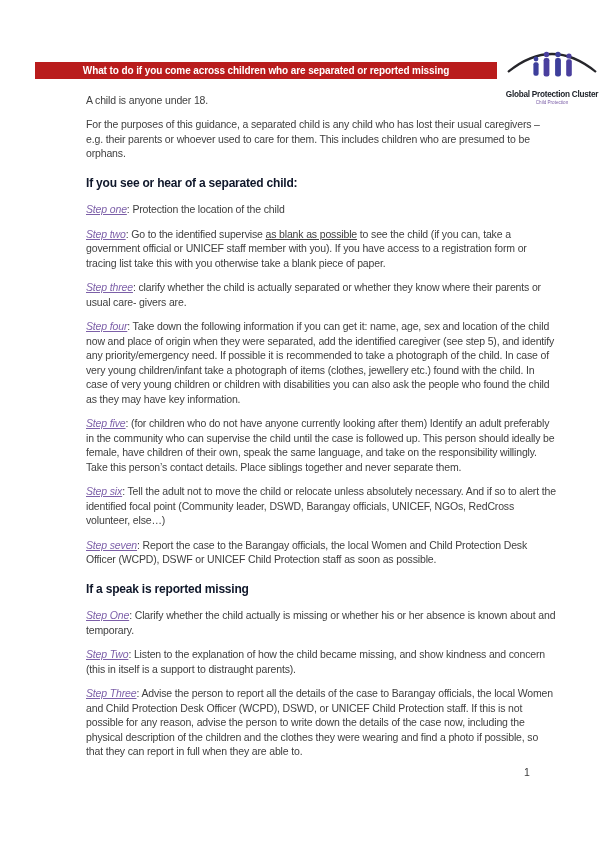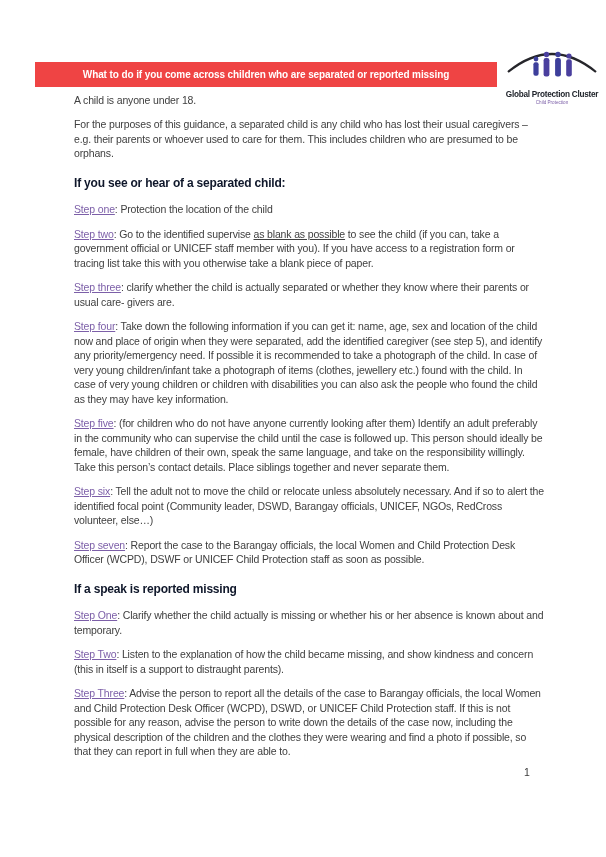--- a/index.html
+++ b/index.html
@@ -9,22 +9,22 @@
     height: 857px;
     background: #ffffff;
     font-family: "Liberation Sans", sans-serif;
     overflow: hidden;
   }
   .header-bar {
     position: absolute;
     left: 35px;
     top: 62px;
     width: 462px;
-    height: 25px;
-    background: #ef4444;
+    height: 17px;
+    background: #b91c1c;
     color: #ffffff;
     display: flex;
     align-items: center;
     justify-content: center;
     font-size: 10px;
     font-weight: bold;
     letter-spacing: -0.1px;
     text-align: center;
   }
   .logo {
@@ -42,39 +42,40 @@
     letter-spacing: -0.25px;
     white-space: nowrap;
   }
   .logo-sub {
     font-size: 4.6px;
     color: #7c5fa8;
     margin-top: 1px;
   }
   .content {
     position: absolute;
-    left: 74px;
+    left: 86px;
     top: 93px;
     width: 470px;
     font-size: 10.5px;
     line-height: 1.38;
     color: #404040;
     letter-spacing: -0.15px;
   }
   .content p { margin: 0 0 10px 0; }
   .section-heading {
     font-size: 12px;
     font-weight: bold;
     color: #0f172a;
     margin: 14px 0 11px 0;
     letter-spacing: -0.2px;
   }
   .step-label {
     color: #7c5fa8;
     text-decoration: underline;
+    font-style: italic;
   }
   .u { text-decoration: underline; }
   .page-number {
     position: absolute;
     left: 524px;
     top: 766px;
     font-size: 10.5px;
     color: #3a3a3a;
   }
 </style>

